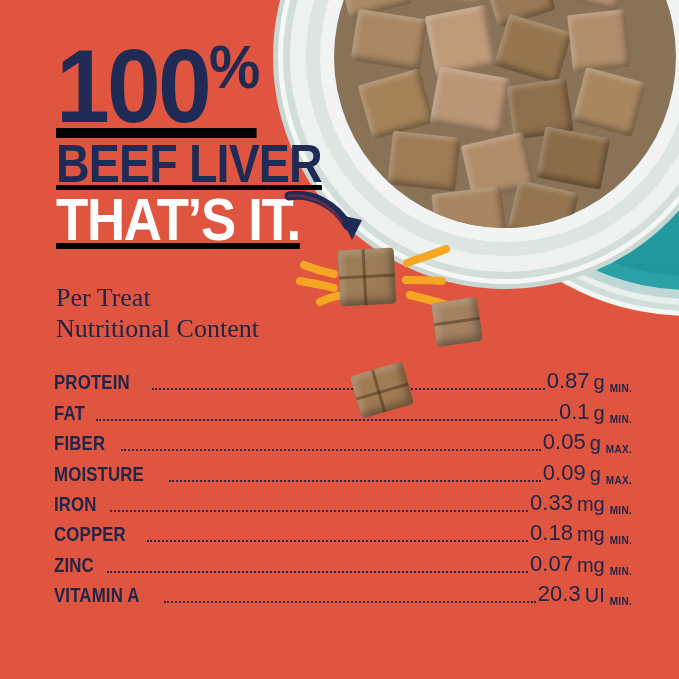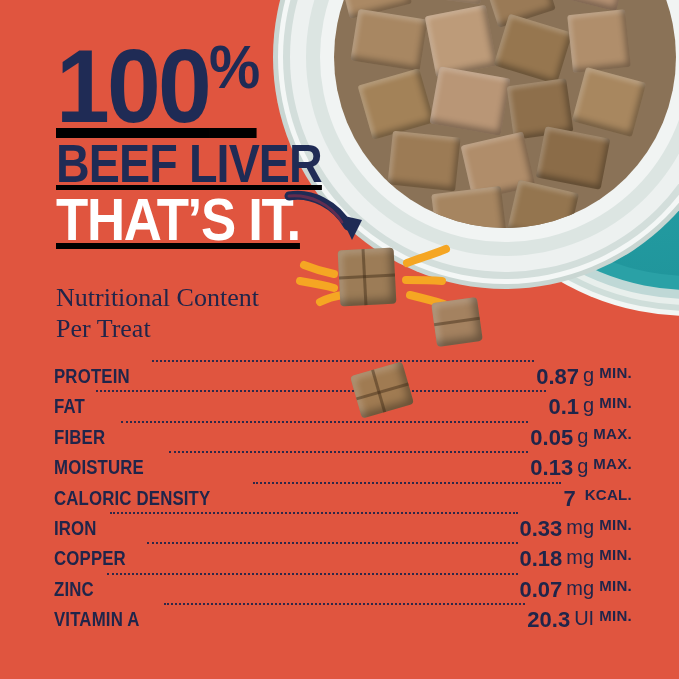--- a/index.html
+++ b/index.html
@@ -73,37 +73,37 @@
 
   
   .nc-head{
     position:absolute;left:56px;top:283px;
     color:#20254A;font-family:"Liberation Serif", serif;font-size:26px;line-height:1.18;
   }
 
   
   .rows{position:absolute;left:54px;top:364px;width:578px;}
   .row{
-    display:flex;align-items:flex-start;height:30.4px;
+    display:flex;align-items:flex-end;height:30.4px;
     color:#20254A;
   }
   .r-label{
     font-weight:700;font-size:21px;letter-spacing:.2px;
     transform:scaleX(.80);transform-origin:left center;white-space:nowrap;
     flex:0 0 auto;
   }
   .r-dots{
     flex:1 1 auto;min-width:10px;margin:0 2px 0 3px;
     border-bottom:2.5px dotted #20254A;position:relative;top:-4px;opacity:.92;
   }
   .r-val{
-    font-size:22px;font-weight:700;white-space:nowrap;flex:0 0 auto;
+    font-size:22px;font-weight:400;white-space:nowrap;flex:0 0 auto;
   }
   .r-unit{font-size:20px;font-weight:400;margin-left:4px;}
-  .r-qual{font-size:15px;font-weight:700;margin-left:5px;letter-spacing:.3px;}
+  .r-qual{font-size:10px;font-weight:700;margin-left:5px;letter-spacing:.3px;}
 
   
   .doodle{position:absolute;left:0;top:0;width:679px;height:679px;pointer-events:none;}
 
   .cube{position:absolute;border-radius:4px;
         box-shadow:inset -4px -5px 8px rgba(0,0,0,.35), inset 4px 4px 6px rgba(255,255,255,.22);}
   .cube-main{left:339px;top:249px;width:56px;height:56px;background:#9C7C57;transform:rotate(-3deg);}
   .cube-2{left:434px;top:300px;width:46px;height:44px;background:#A48260;transform:rotate(-8deg);}
   .cube-3{left:355px;top:368px;width:54px;height:44px;background:#A07B52;transform:rotate(-16deg);}
   .cube .crease{position:absolute;background:rgba(60,40,20,.45);}
@@ -155,22 +155,22 @@
     </div>
   </div>
 
   <div class="headline">
     <div class="h100"><span>100</span><span class="pct">%</span></div>
     <div class="h2">BEEF LIVER</div>
     <div class="h3">THAT’S IT.</div>
   </div>
 
   <div class="nc-head">
+    <div>Per Treat</div>
     <div>Nutritional Content</div>
-    <div>Per Treat</div>
   </div>
 
   <div class="rows" id="rows">
       <div class="row">
         <span class="r-label">PROTEIN</span>
         <span class="r-dots"></span>
         <span class="r-val">0.87</span>
         <span class="r-unit">g</span>
         <span class="r-qual">MIN.</span>
       </div>
@@ -184,30 +184,23 @@
       <div class="row">
         <span class="r-label">FIBER</span>
         <span class="r-dots"></span>
         <span class="r-val">0.05</span>
         <span class="r-unit">g</span>
         <span class="r-qual">MAX.</span>
       </div>
       <div class="row">
         <span class="r-label">MOISTURE</span>
         <span class="r-dots"></span>
-        <span class="r-val">0.13</span>
+        <span class="r-val">0.09</span>
         <span class="r-unit">g</span>
         <span class="r-qual">MAX.</span>
-      </div>
-      <div class="row">
-        <span class="r-label">CALORIC DENSITY</span>
-        <span class="r-dots"></span>
-        <span class="r-val">7</span>
-        <span class="r-unit"></span>
-        <span class="r-qual">KCAL.</span>
       </div>
       <div class="row">
         <span class="r-label">IRON</span>
         <span class="r-dots"></span>
         <span class="r-val">0.33</span>
         <span class="r-unit">mg</span>
         <span class="r-qual">MIN.</span>
       </div>
       <div class="row">
         <span class="r-label">COPPER</span>

